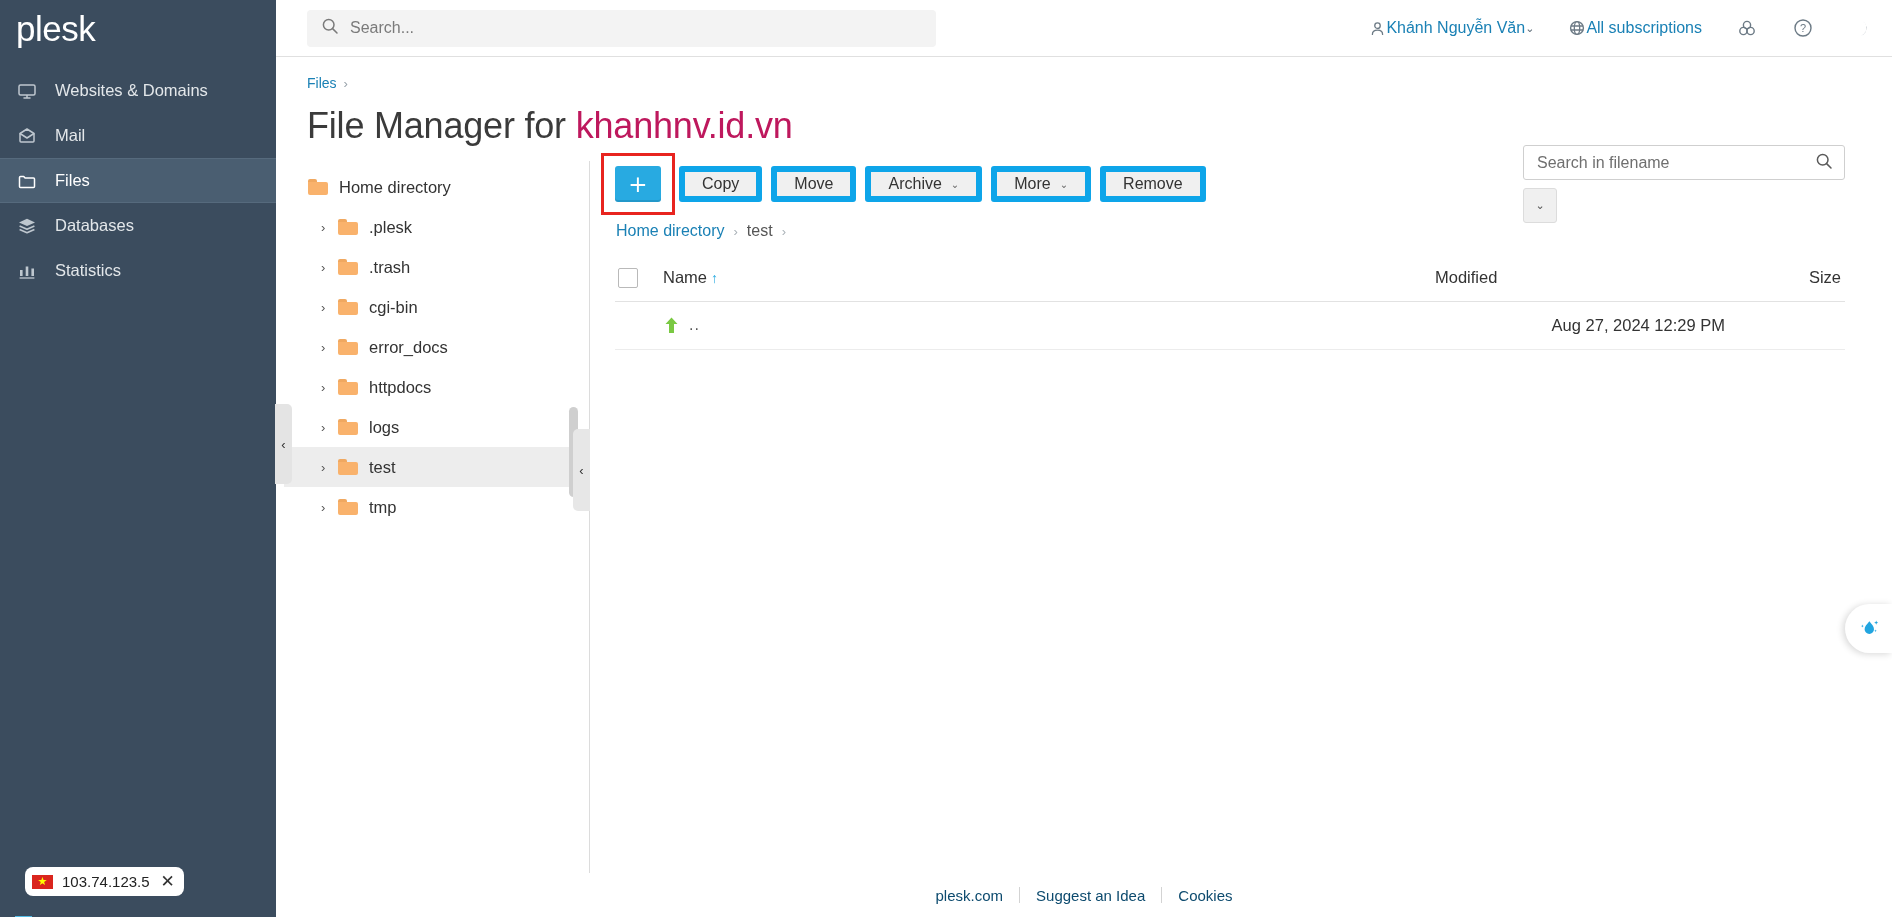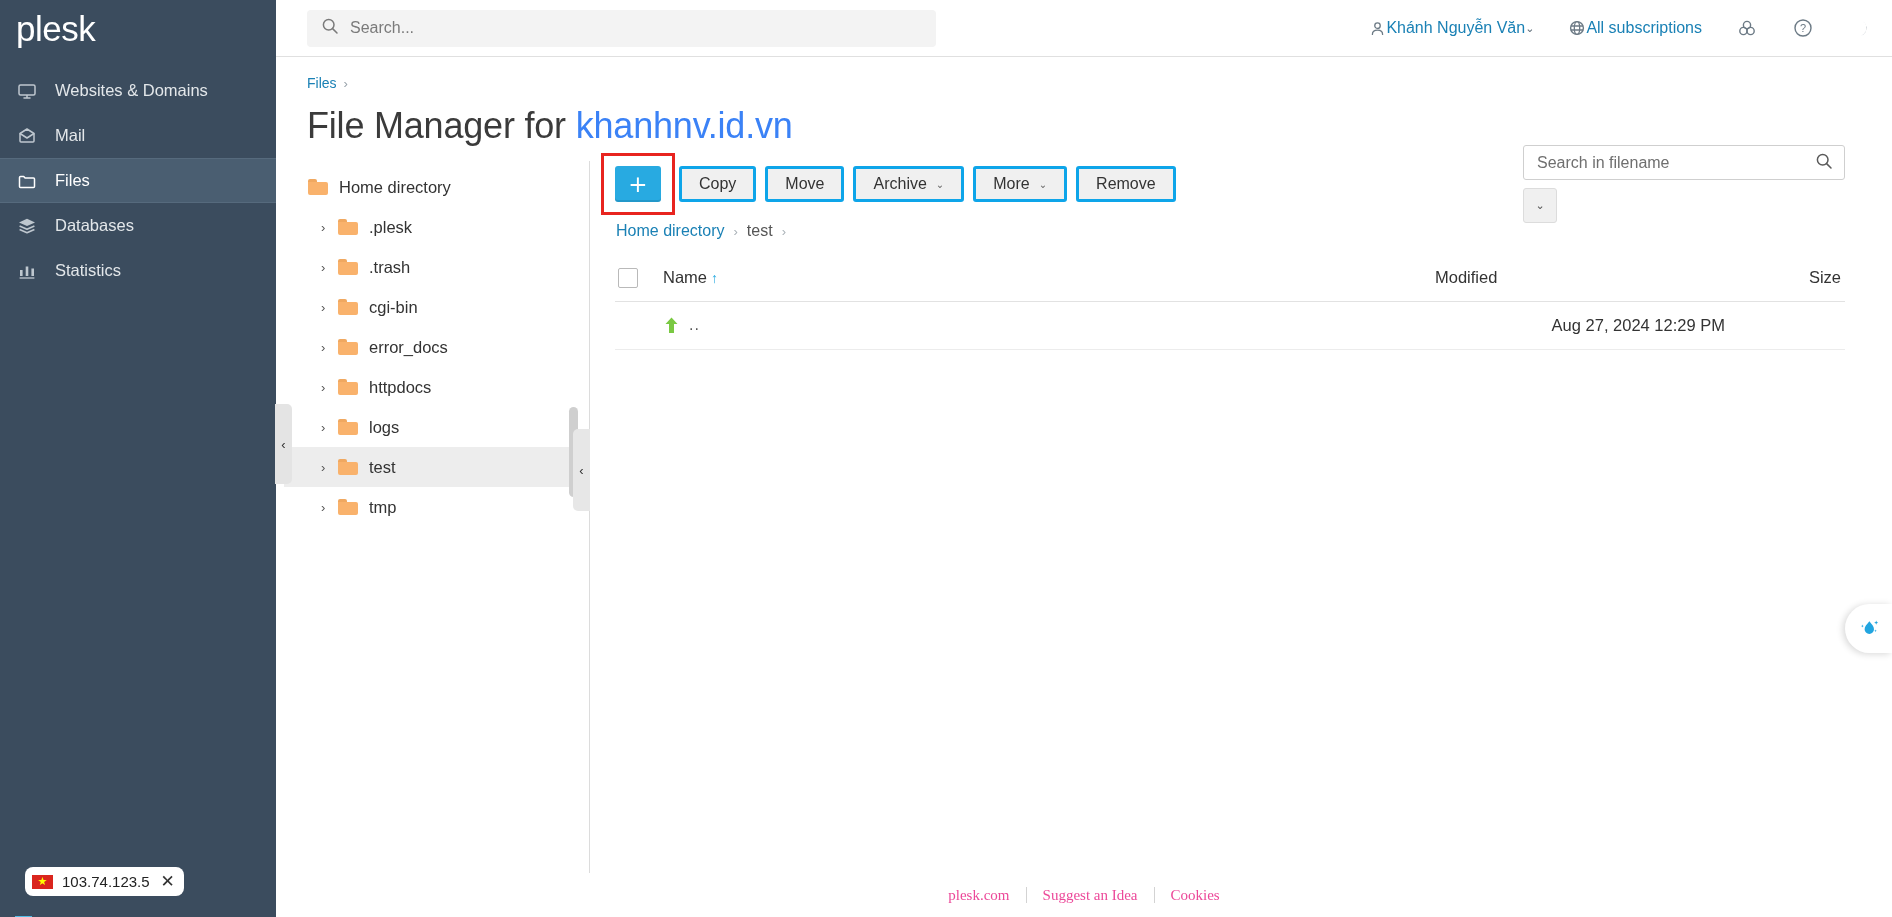--- a/index.html
+++ b/index.html
@@ -213,21 +213,21 @@
     gap: 7px;
   }
   .crumb .sep { color: #9aa4ac; font-size: 13px; }
   .page-title {
     font-size: 36px;
     color: #3b3b3b;
     font-weight: 400;
     margin-top: 14px;
     letter-spacing: -0.2px;
   }
-  .page-title .dom { color: #3b82f6; }
+  .page-title .dom { color: #be185d; }
 
   
   .split {
     flex: 1 1 auto;
     display: flex;
     min-height: 0;
     margin-top: 14px;
     position: relative;
     padding-left: 8px;
   }
@@ -338,21 +338,21 @@
     cursor: pointer;
     display: flex;
     align-items: center;
     justify-content: center;
     box-shadow: inset 0 -2px 0 rgba(0,0,0,.10);
     font-family: "DejaVu Sans", sans-serif;
   }
   .btn {
     height: 36px;
     background: #f0f0f0;
-    border: 3px solid #0ea5e9;
+    border: 6px solid #0ea5e9;
     border-radius: 3px;
     font-size: 16px;
     color: #333;
     padding: 0 17px;
     cursor: pointer;
     margin-right: 9px;
     display: inline-flex;
     align-items: center;
     gap: 9px;
     font-family: "Liberation Sans", sans-serif;
@@ -473,25 +473,24 @@
   .footer {
     flex: 0 0 44px;
     display: flex;
     align-items: center;
     justify-content: center;
     gap: 0;
     font-size: 15px;
     background: #fff;
   }
   .footer a {
-    color: #ec4899;
+    color: #0c4a6e;
     text-decoration: none;
     cursor: pointer;
     padding: 0 16px;
-    font-family: Liberation Serif, serif;
   }
   .fdiv { width: 1px; height: 16px; background: #d3d3d3; }
 </style>
 </head>
 <body>
 
 <div class="app">
 
   <div class="nav">
     <div class="nav-logo">

